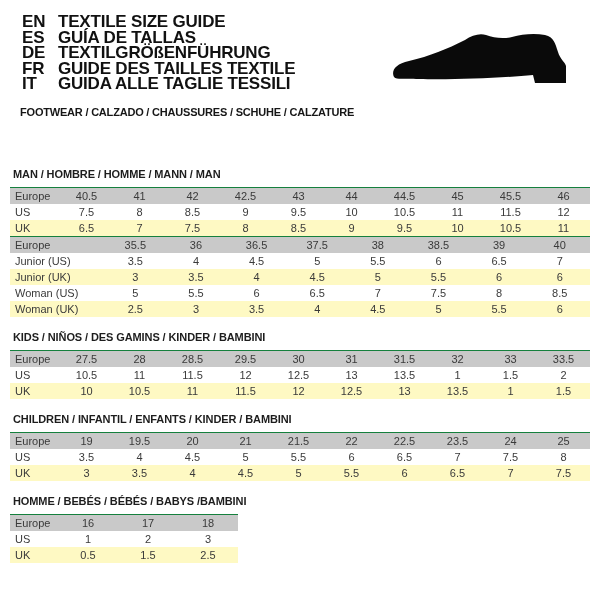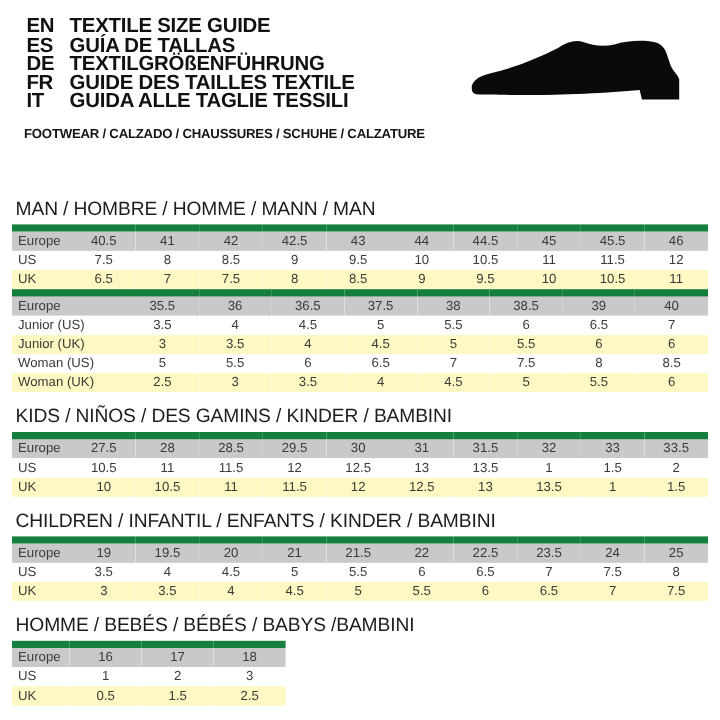--- a/index.html
+++ b/index.html
@@ -13,27 +13,27 @@
   }
   
   .langs { margin:14px 0 0 22px; }
   .lang-row { display:flex; font-weight:700; font-size:17px; line-height:15.5px; letter-spacing:-0.2px; }
   .lang-code { width:36px; flex:0 0 36px; }
   .category-line { margin:14px 0 0 20px; font-weight:700; font-size:11px; letter-spacing:-0.2px; color:#161616; }
   .shoe { position:absolute; top:27px; left:392px; width:180px; height:72px; }
   
   .tables-area { margin:0 10px; }
   .size-section h2 {
-    font-size:16px; font-weight:400; letter-spacing:-0.1px;
+    font-size:11px; font-weight:700; letter-spacing:-0.1px;
     line-height:13px; margin:14px 0 6px 3px; color:#1d1d1d;
   }
   .size-section:first-child h2 { margin-top:50px; }
   table { border-collapse:collapse; table-layout:fixed; font-size:11px; color:#3a3a3a; }
   tr { height:16px; }
-  tr.header-row { background:#c9c9c9; border-top:6px solid #15803d; }
+  tr.header-row { background:#c9c9c9; border-top:1px solid #15803d; }
   tr.row-light { background:#fef9c3; }
   td { text-align:center; line-height:16px; padding:0; white-space:nowrap; overflow:hidden; }
   td.row-label { text-align:left; padding-left:5px; }
 </style>
 </head>
 <body>
 
 <header>
   <div class="langs">
     <div class="lang-row">

